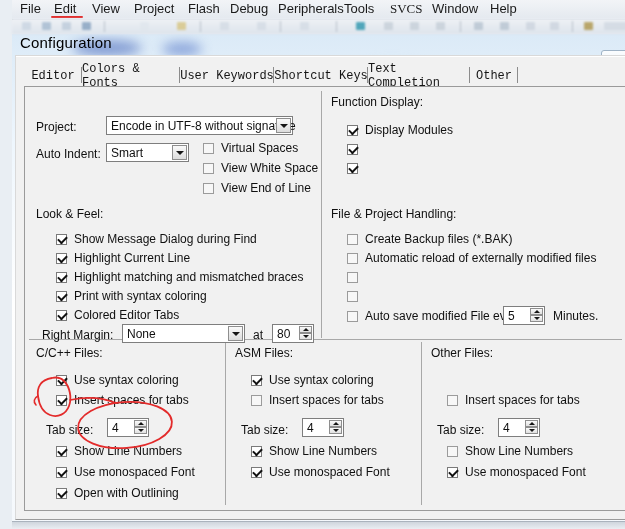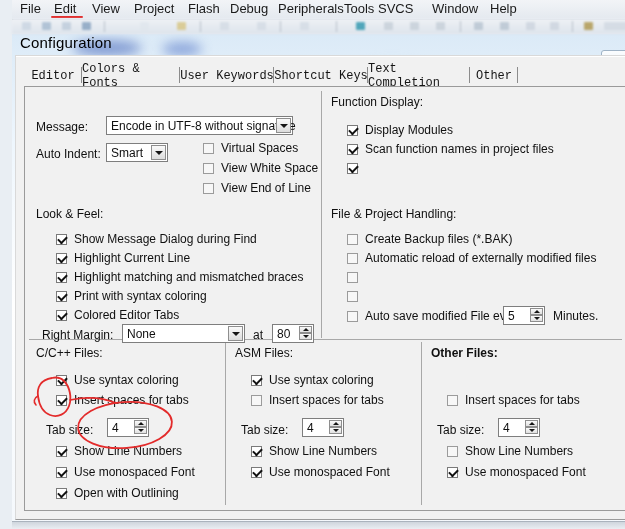--- a/index.html
+++ b/index.html
@@ -173,21 +173,21 @@
 
   <div class="menubar">
     <div class="mi" style="left:8px;">File</div>
     <div class="mi" style="left:42px;">Edit</div>
     <div class="mi" style="left:80px;">View</div>
     <div class="mi" style="left:122px;">Project</div>
     <div class="mi" style="left:176px;">Flash</div>
     <div class="mi" style="left:218px;">Debug</div>
     <div class="mi" style="left:266px;">Peripherals</div>
     <div class="mi" style="left:332px;">Tools</div>
-    <div class="mi" style="left:366px;">SVCS</div>
+    <div class="mi" style="left:378px;font-family:Liberation Serif, serif;">SVCS</div>
     <div class="mi" style="left:420px;">Window</div>
     <div class="mi" style="left:478px;">Help</div>
     <div class="menu-underline" style="left:39px;top:16px;width:32px;"></div>
   </div>
 
   <div class="toolbar">
     <div class="tb-ico" style="left:10px;background:#c7d3e0;"></div>
     <div class="tb-ico" style="left:30px;background:#9fb6cc;"></div>
     <div class="tb-ico" style="left:50px;background:#b9c8d8;"></div>
     <div class="tb-ico" style="left:70px;background:#7e9bbb;"></div>
@@ -250,30 +250,30 @@
       </div>
 
       <div class="panel">
 
         <div class="vdiv" style="left:296px;top:4px;height:247px;"></div>
         <div class="hdiv" style="left:4px;top:252px;width:593px;"></div>
         <div class="vdiv" style="left:200px;top:255px;height:163px;"></div>
         <div class="vdiv" style="left:396px;top:255px;height:163px;"></div>
 
 
-        <div class="plaintext" style="left:11px;top:33px;">Message:</div>
+        <div class="plaintext" style="left:11px;top:33px;">Project:</div>
         <div class="combo" style="left:81px;top:29px;width:187px;">
           <span class="ctext">Encode in UTF-8 without signature</span>
           <span class="carrow">
               <i></i>
             </span>
         </div>
 
         <div class="plaintext" style="left:11px;top:60px;">Auto Indent:</div>
-        <div class="combo" style="left:81px;top:56px;width:62px;">
+        <div class="combo" style="left:81px;top:56px;width:83px;">
           <span class="ctext">Smart</span>
           <span class="carrow">
               <i></i>
             </span>
         </div>
 
         <div class="cb dim" style="left:178px;top:56px;"></div>
         <div class="cblabel" style="left:196px;top:54px;">Virtual Spaces</div>
 
         <div class="cb dim" style="left:178px;top:76px;"></div>
@@ -281,21 +281,20 @@
 
         <div class="cb dim" style="left:178px;top:96px;"></div>
         <div class="cblabel" style="left:196px;top:94px;">View End of Line</div>
 
         <div class="sect" style="left:306px;top:8px;">Function Display:</div>
 
         <div class="cb on" style="left:322px;top:38px;"></div>
         <div class="cblabel" style="left:340px;top:36px;">Display Modules</div>
 
         <div class="cb on" style="left:322px;top:57px;"></div>
-        <div class="cblabel" style="left:340px;top:55px;">Scan function names in project files</div>
 
         <div class="cb on" style="left:322px;top:76px;"></div>
 
         <div class="sect" style="left:11px;top:120px;">Look &amp; Feel:</div>
 
         <div class="cb on" style="left:31px;top:147px;"></div>
         <div class="cblabel" style="left:49px;top:145px;">Show Message Dialog during Find</div>
 
         <div class="cb on" style="left:31px;top:166px;"></div>
         <div class="cblabel" style="left:49px;top:164px;">Highlight Current Line</div>
@@ -406,21 +405,21 @@
               </span>
           </span>
         </div>
 
         <div class="cb on" style="left:226px;top:359px;"></div>
         <div class="cblabel" style="left:244px;top:357px;">Show Line Numbers</div>
 
         <div class="cb on" style="left:226px;top:380px;"></div>
         <div class="cblabel" style="left:244px;top:378px;">Use monospaced Font</div>
 
-        <div class="sect" style="left:406px;top:259px;font-weight:bold;">Other Files:</div>
+        <div class="sect" style="left:406px;top:259px;">Other Files:</div>
 
         <div class="cb dim" style="left:422px;top:308px;"></div>
         <div class="cblabel" style="left:440px;top:306px;">Insert spaces for tabs</div>
 
         <div class="plaintext" style="left:412px;top:336px;">Tab size:</div>
         <div class="spin" style="left:473px;top:331px;width:42px;">
           <span class="stext">4</span>
           <span class="sbtns">
             <span class="sb up">
                 <i></i>

